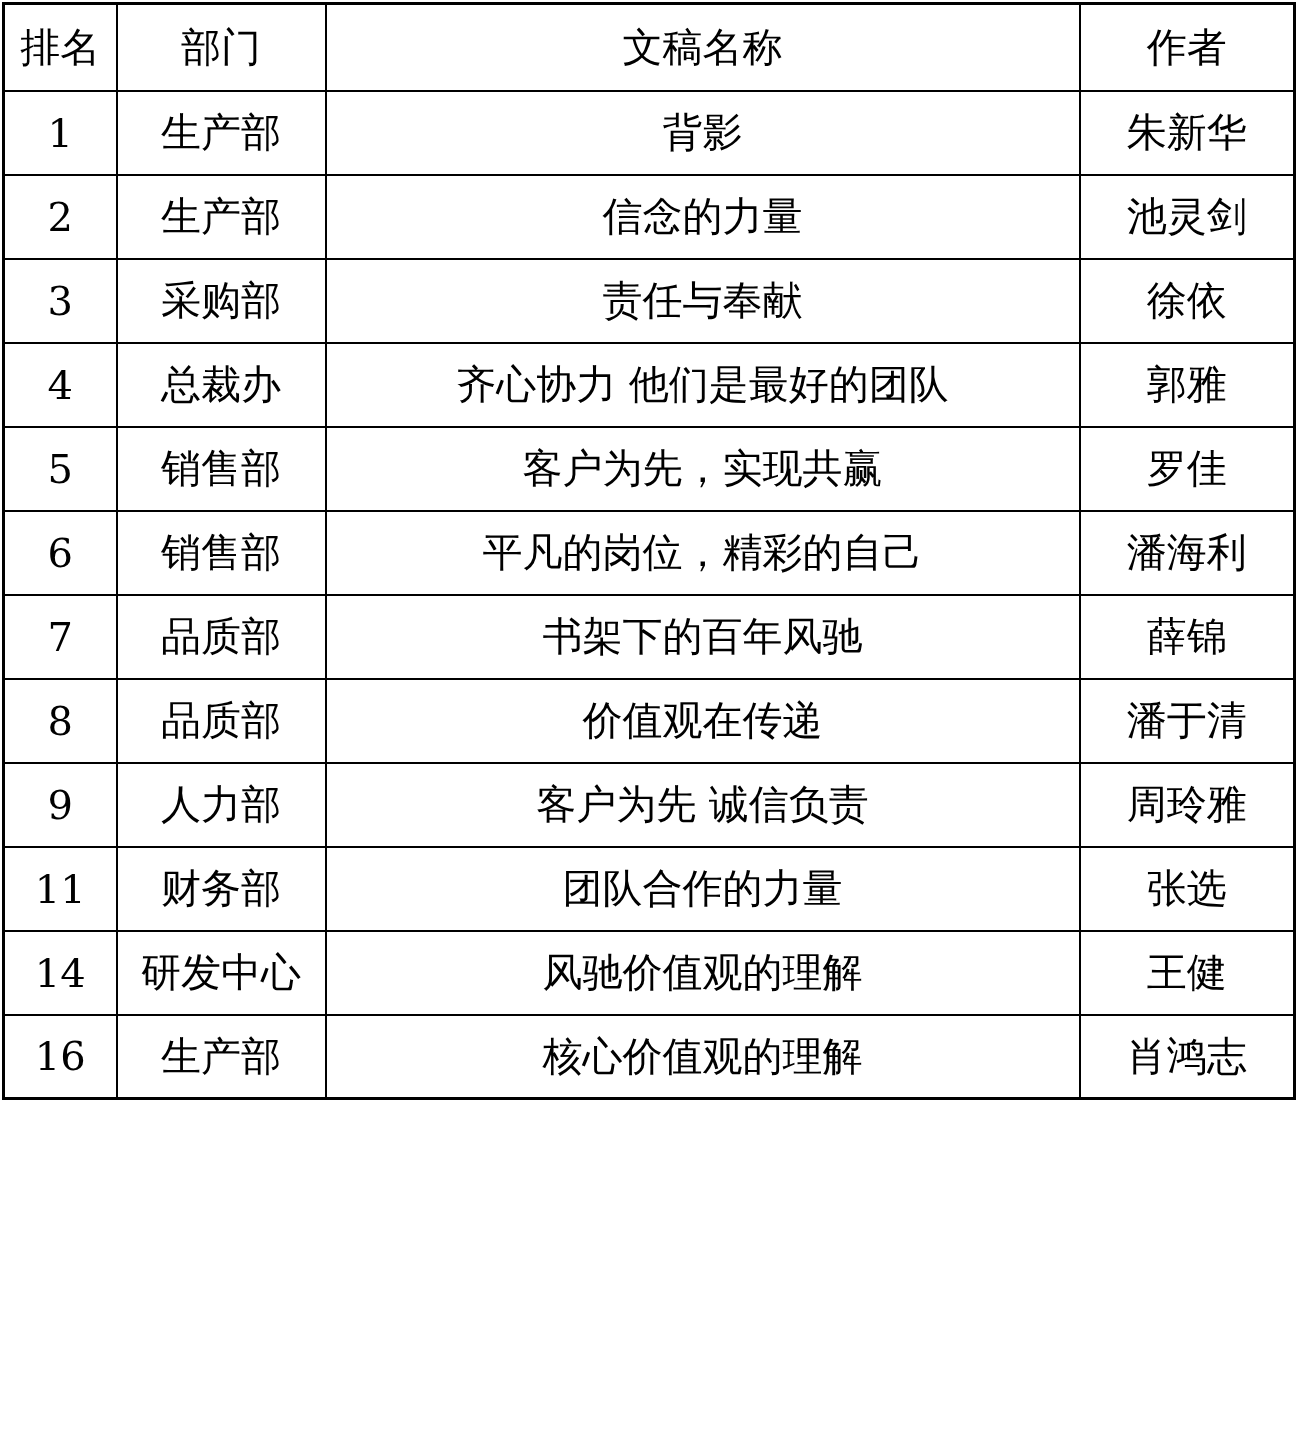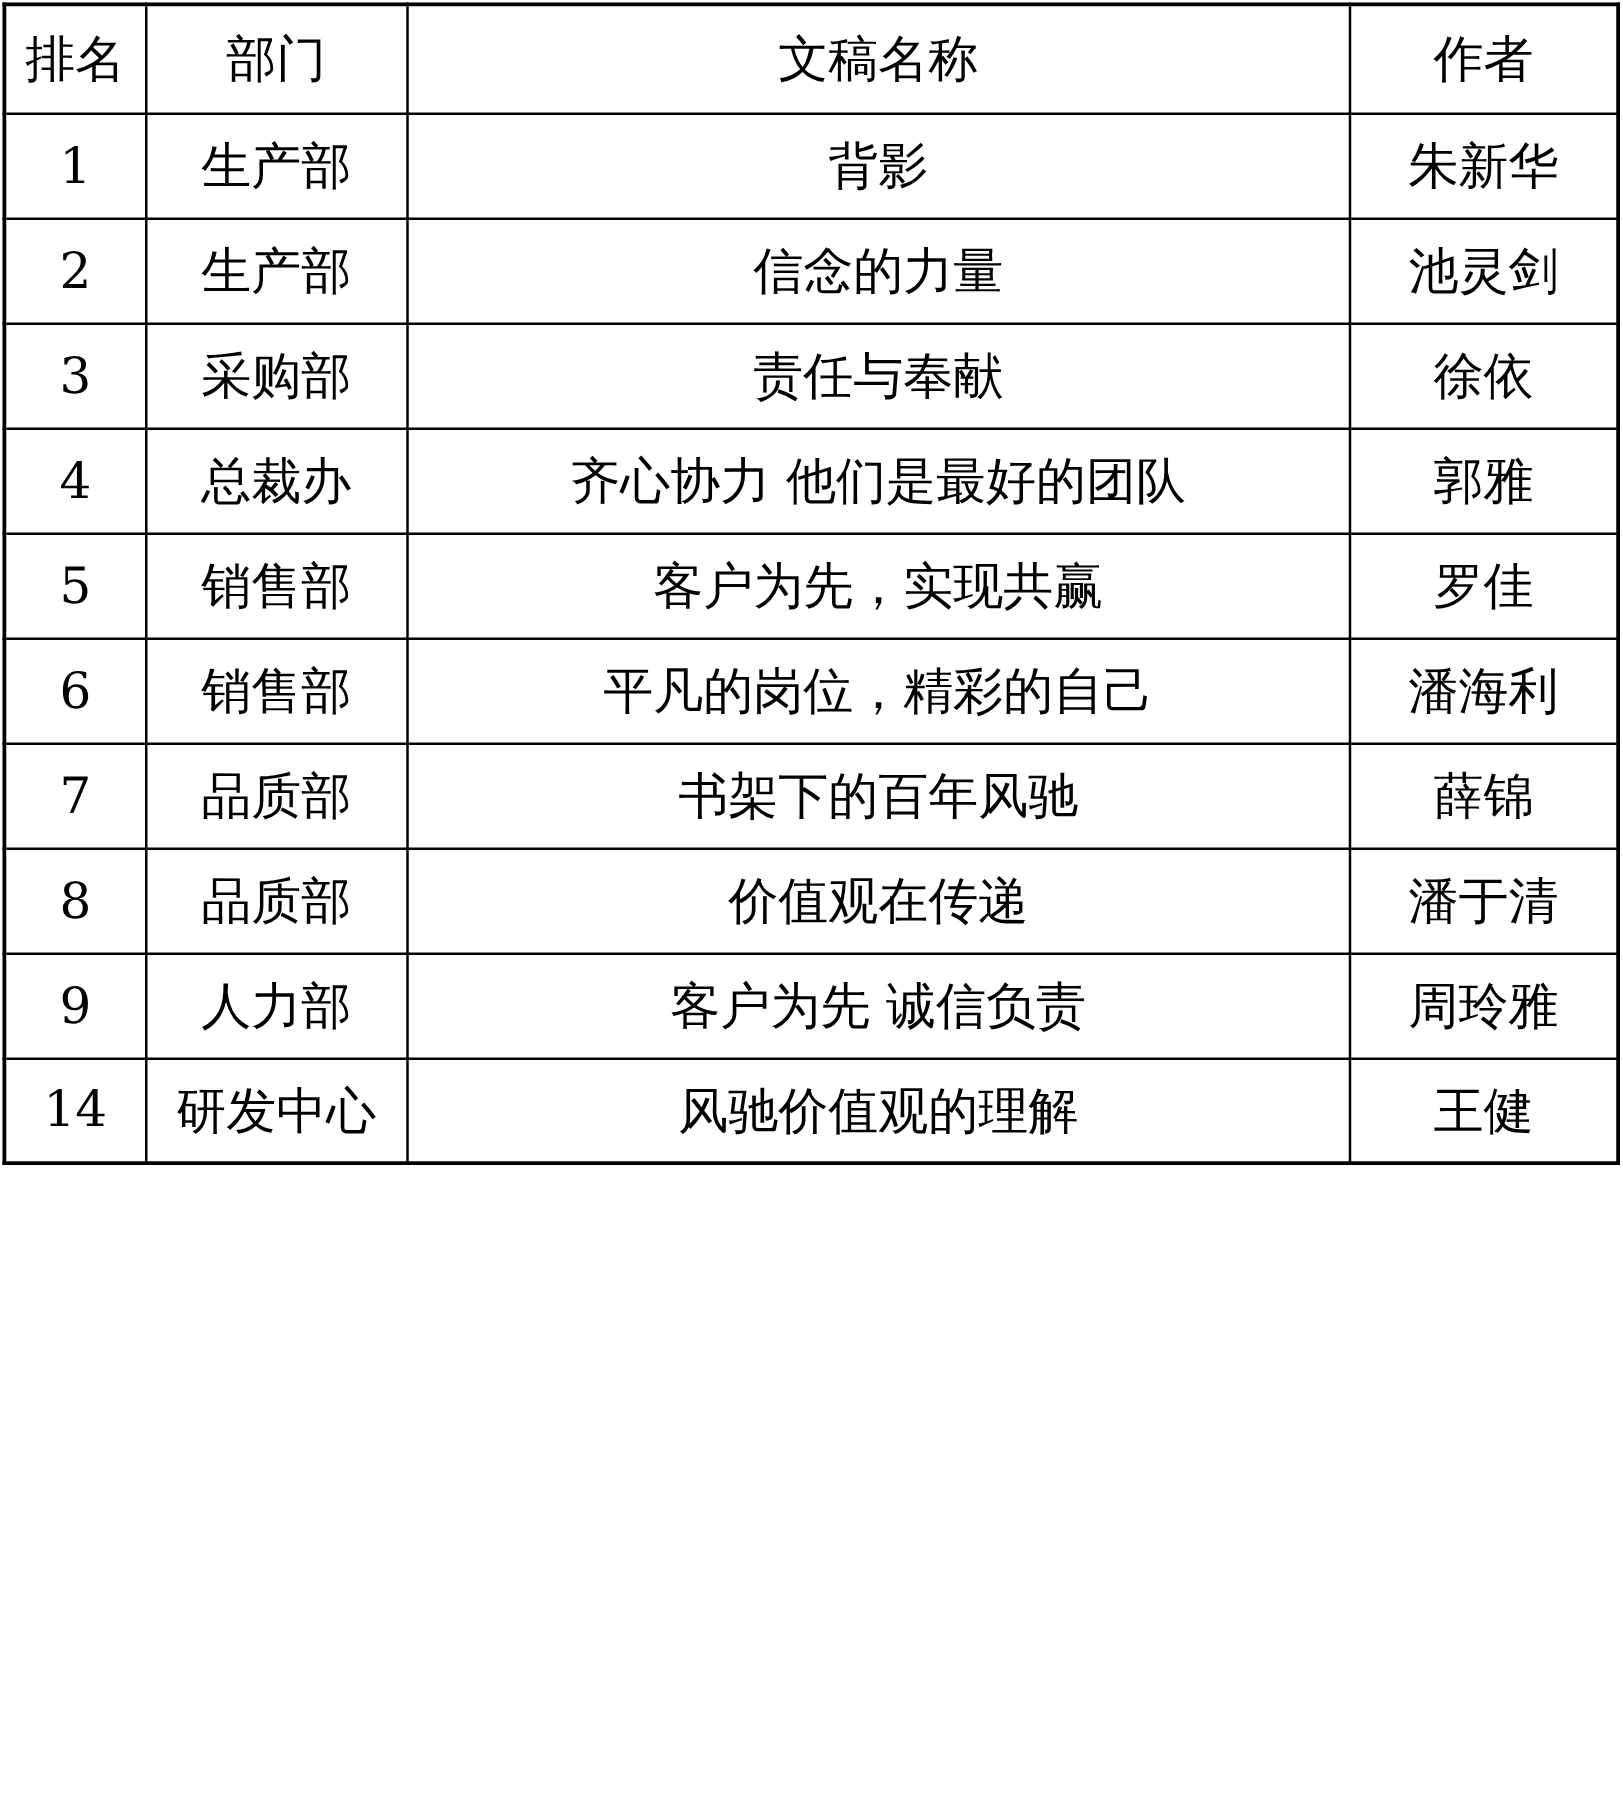--- a/index.html
+++ b/index.html
@@ -106,19 +106,31 @@
       <td>价值观在传递</td>
       <td>潘于清</td>
     </tr>
     <tr>
       <td>9</td>
       <td>人力部</td>
       <td>客户为先 诚信负责</td>
       <td>周玲雅</td>
     </tr>
     <tr>
+      <td>11</td>
+      <td>财务部</td>
+      <td>团队合作的力量</td>
+      <td>张选</td>
+    </tr>
+    <tr>
       <td>14</td>
       <td>研发中心</td>
       <td>风驰价值观的理解</td>
       <td>王健</td>
     </tr>
+    <tr>
+      <td>16</td>
+      <td>生产部</td>
+      <td>核心价值观的理解</td>
+      <td>肖鸿志</td>
+    </tr>
   </tbody>
 </table>
 
 </body></html>

